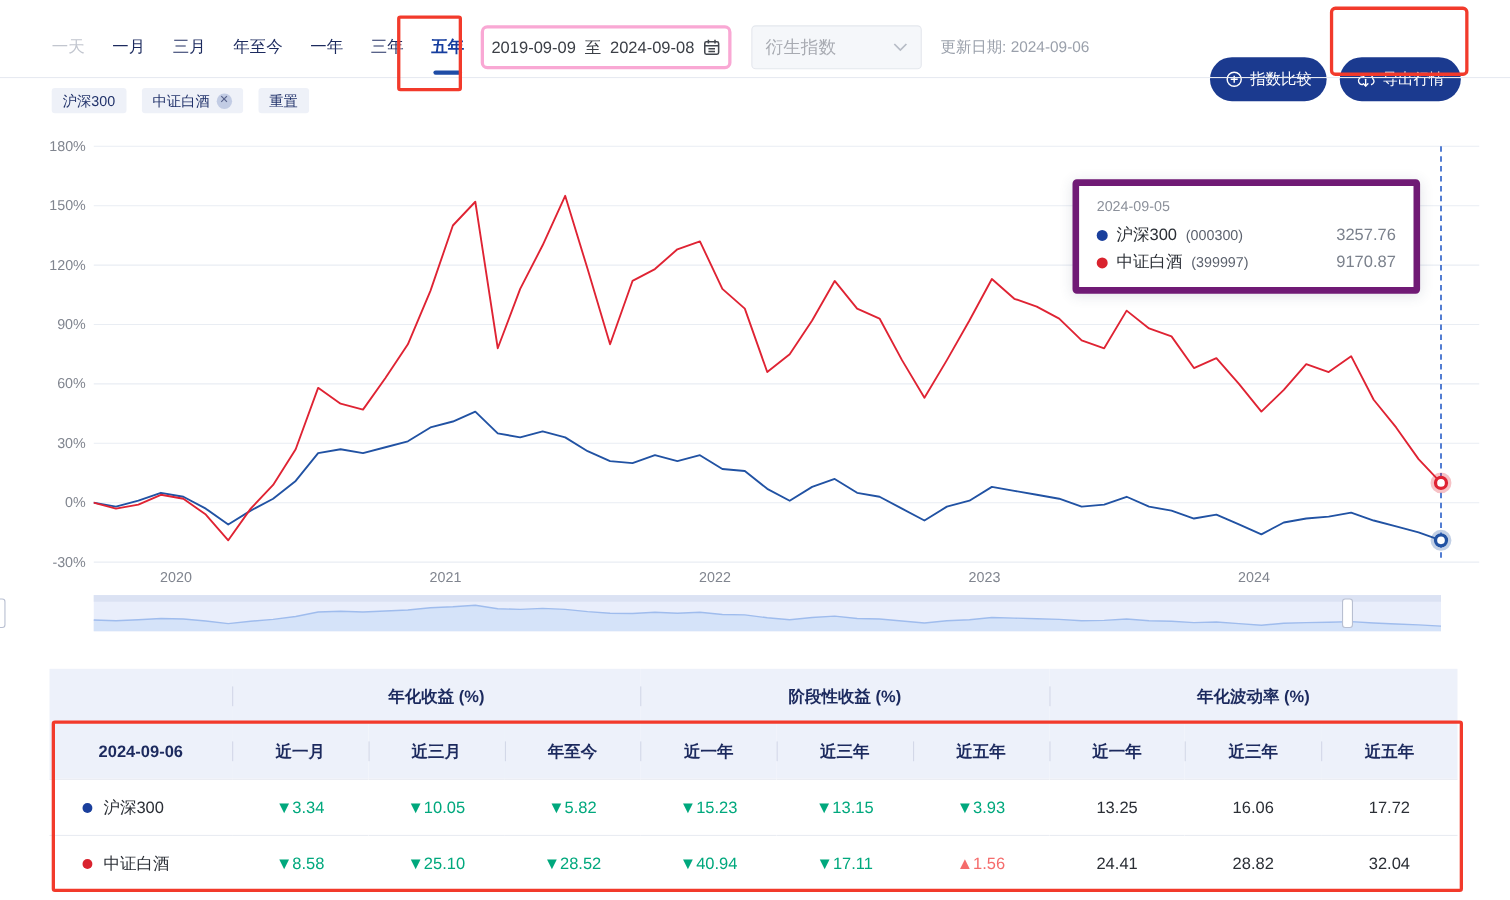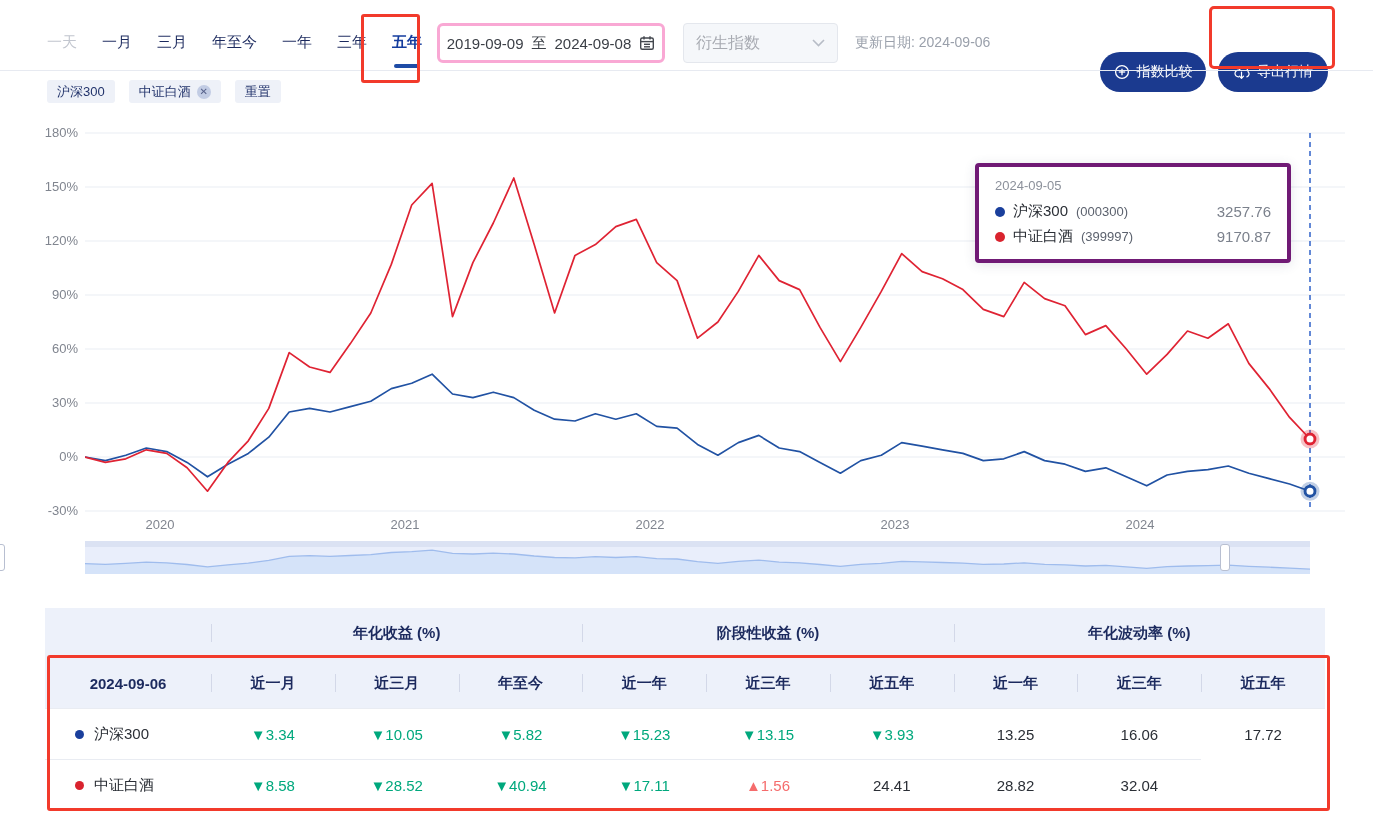--- a/index.html
+++ b/index.html
@@ -40,21 +40,21 @@
       padding:0 10px; gap:6px; font-size:13px; color:#22336b; cursor:pointer; }
   .tag .close { width:14px; height:14px; border-radius:50%; background:#c2cce4; color:#56618a;
       font-size:10px; line-height:14px; text-align:center; cursor:pointer; }
 
   
   .chart-wrap { position:absolute; left:0; top:120px; width:1373px; height:460px; }
   .ylabel { position:absolute; width:60px; left:18px; text-align:right; font-size:13px; color:#80858f; }
   .xlabel { position:absolute; transform:translateX(-50%); top:397px; font-size:13px; color:#80858f; }
   .plot { position:absolute; left:85px; top:10px; }
 
-  .tooltip { position:absolute; left:975px; top:43px; width:316px; background:#fff; border:4px solid #701a75;
+  .tooltip { position:absolute; left:975px; top:43px; width:316px; background:#fff; border:6px solid #701a75;
       border-radius:4px; box-shadow:0 2px 12px rgba(60,70,100,.14); padding:11px 16px 10px; z-index:5; }
   .tooltip .tt-date { font-size:13px; color:#8c919b; margin-bottom:6px; }
   .tt-row { display:flex; align-items:center; gap:8px; height:25px; font-size:14px; }
   .tt-row .dot { width:10px; height:10px; border-radius:50%; flex:0 0 auto; }
   .tt-row .tt-name { color:#2b2f36; font-size:15px; }
   .tt-row .tt-code { color:#5c626e; font-size:13px; }
   .tt-row .tt-val { margin-left:auto; color:#7b818c; font-size:15px; }
 
   
   .navigator { position:absolute; left:85px; top:421px; width:1225px; height:33px; }
@@ -249,20 +249,21 @@
       <div class="tcell data-cell val-down">▼13.15</div>
       <div class="tcell data-cell val-down">▼3.93</div>
       <div class="tcell data-cell">13.25</div>
       <div class="tcell data-cell">16.06</div>
       <div class="tcell data-cell">17.72</div>
       <div class="tcell data-cell name-cell">
         <span class="dot" style="background: rgb(217, 35, 46);"></span>
         <span>中证白酒</span>
       </div>
       <div class="tcell data-cell val-down">▼8.58</div>
+      <div class="tcell data-cell val-down">▼25.10</div>
       <div class="tcell data-cell val-down">▼28.52</div>
       <div class="tcell data-cell val-down">▼40.94</div>
       <div class="tcell data-cell val-down">▼17.11</div>
       <div class="tcell data-cell val-up">▲1.56</div>
       <div class="tcell data-cell">24.41</div>
       <div class="tcell data-cell">28.82</div>
       <div class="tcell data-cell">32.04</div>
     </div>
 
   <div class="anno anno-tab"></div>

